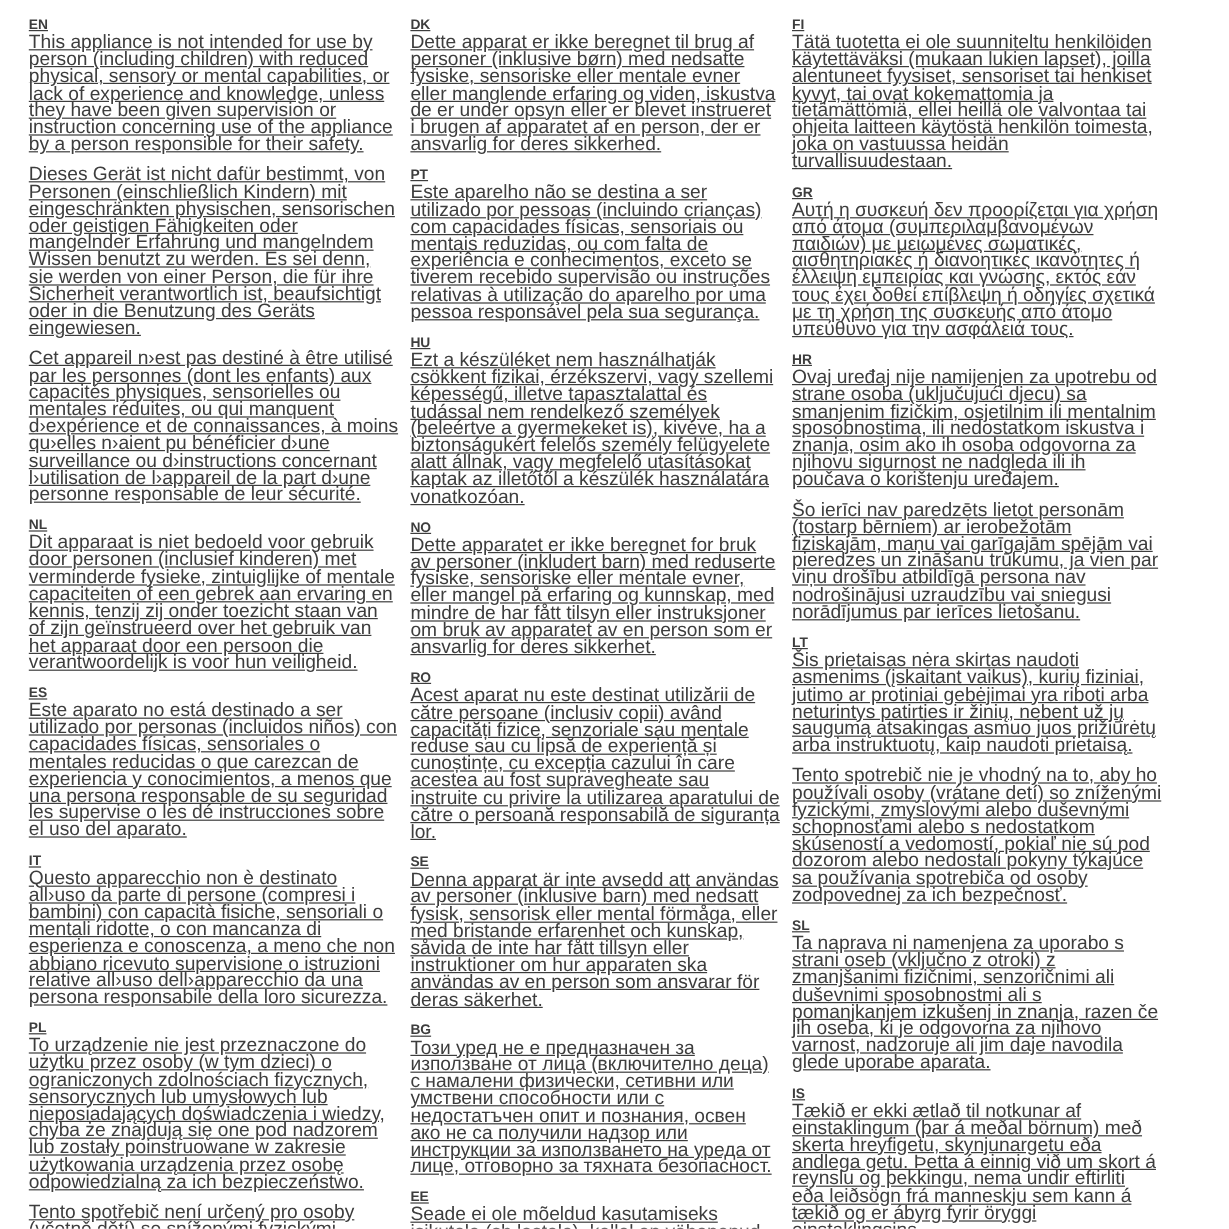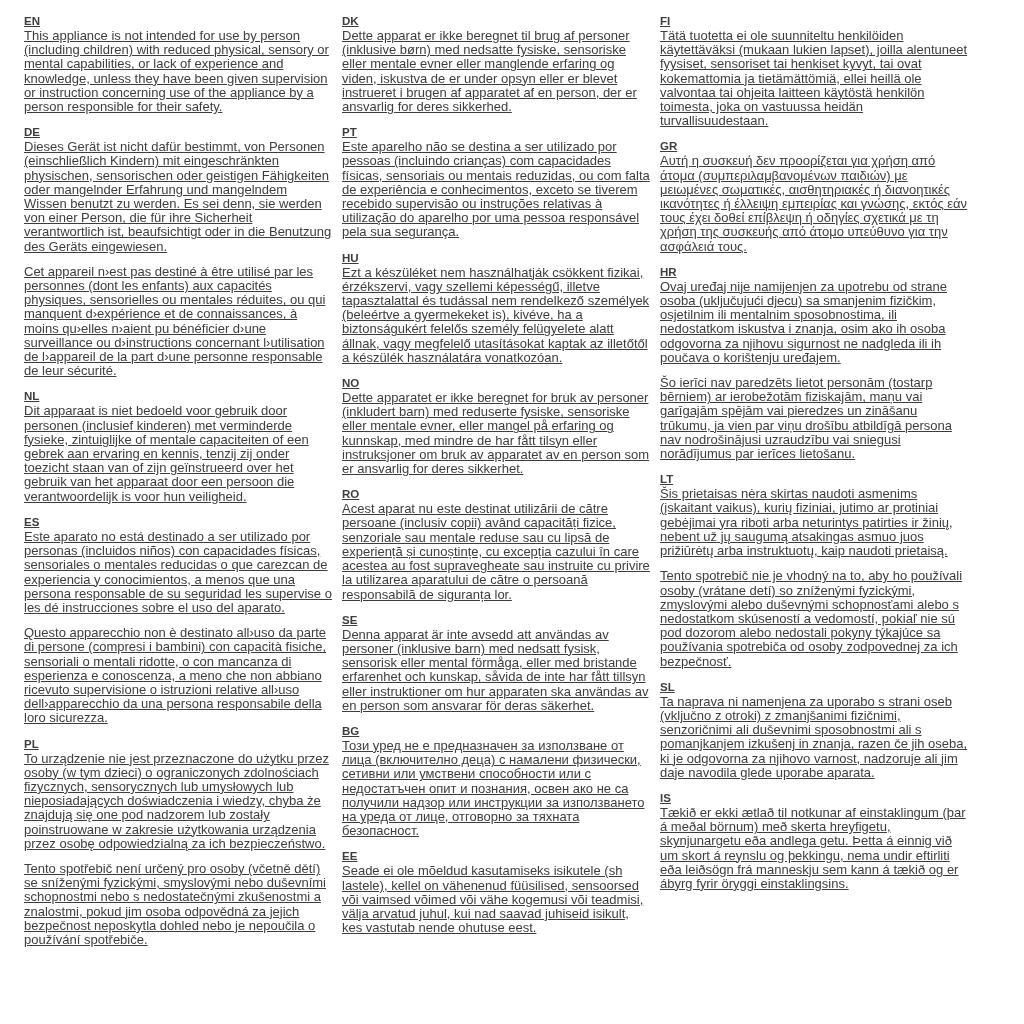--- a/index.html
+++ b/index.html
@@ -22,50 +22,50 @@
     width: 308px;
   }
   .block { margin-bottom: 11px; }
   .code {
     font-size: 11.5px;
     font-weight: bold;
     line-height: 14px;
     margin-bottom: 1px;
   }
   .text {
-    font-size: 13px;
+    font-size: 16px;
     line-height: 14.2px;
   }
 </style>
 </head>
 <body>
 
 <div class="page">
 
   <div class="col">
     <section class="block">
       <h3 class="code">EN</h3>
       <p class="text">This appliance is not intended for use by person (including children) with reduced physical, sensory or mental capabilities, or lack of experience and knowledge, unless they have been given supervision or instruction concerning use of the appliance by a person responsible for their safety.</p>
     </section>
     <section class="block">
-      <h3 class="code">DE</h3>
       <p class="text">Dieses Gerät ist nicht dafür bestimmt, von Personen (einschließlich Kindern) mit eingeschränkten physischen, sensorischen oder geistigen Fähigkeiten oder mangelnder Erfahrung und mangelndem Wissen benutzt zu werden. Es sei denn, sie werden von einer Person, die für ihre Sicherheit verantwortlich ist, beaufsichtigt oder in die Benutzung des Geräts eingewiesen.</p>
     </section>
     <section class="block">
       <p class="text">Cet appareil n›est pas destiné à être utilisé par les personnes (dont les enfants) aux capacités physiques, sensorielles ou mentales réduites, ou qui manquent d›expérience et de connaissances, à moins qu›elles n›aient pu bénéficier d›une surveillance ou d›instructions concernant l›utilisation de l›appareil de la part d›une personne responsable de leur sécurité.</p>
     </section>
     <section class="block">
       <h3 class="code">NL</h3>
       <p class="text">Dit apparaat is niet bedoeld voor gebruik door personen (inclusief kinderen) met verminderde fysieke, zintuiglijke of mentale capaciteiten of een gebrek aan ervaring en kennis, tenzij zij onder toezicht staan van of zijn geïnstrueerd over het gebruik van het apparaat door een persoon die verantwoordelijk is voor hun veiligheid.</p>
     </section>
     <section class="block">
       <h3 class="code">ES</h3>
       <p class="text">Este aparato no está destinado a ser utilizado por personas (incluidos niños) con capacidades físicas, sensoriales o mentales reducidas o que carezcan de experiencia y conocimientos, a menos que una persona responsable de su seguridad les supervise o les dé instrucciones sobre el uso del aparato.</p>
     </section>
     <section class="block">
+      <h3 class="code">IT</h3>
       <p class="text">Questo apparecchio non è destinato all›uso da parte di persone (compresi i bambini) con capacità fisiche, sensoriali o mentali ridotte, o con mancanza di esperienza e conoscenza, a meno che non abbiano ricevuto supervisione o istruzioni relative all›uso dell›apparecchio da una persona responsabile della loro sicurezza.</p>
     </section>
     <section class="block">
       <h3 class="code">PL</h3>
       <p class="text">To urządzenie nie jest przeznaczone do użytku przez osoby (w tym dzieci) o ograniczonych zdolnościach fizycznych, sensorycznych lub umysłowych lub nieposiadających doświadczenia i wiedzy, chyba że znajdują się one pod nadzorem lub zostały poinstruowane w zakresie użytkowania urządzenia przez osobę odpowiedzialną za ich bezpieczeństwo.</p>
     </section>
     <section class="block">
       <p class="text">Tento spotřebič není určený pro osoby (včetně dětí) se sníženými fyzickými, smyslovými nebo duševními schopnostmi nebo s nedostatečnými zkušenostmi a znalostmi, pokud jim osoba odpovědná za jejich bezpečnost neposkytla dohled nebo je nepoučila o používání spotřebiče.</p>
     </section>
   </div>

